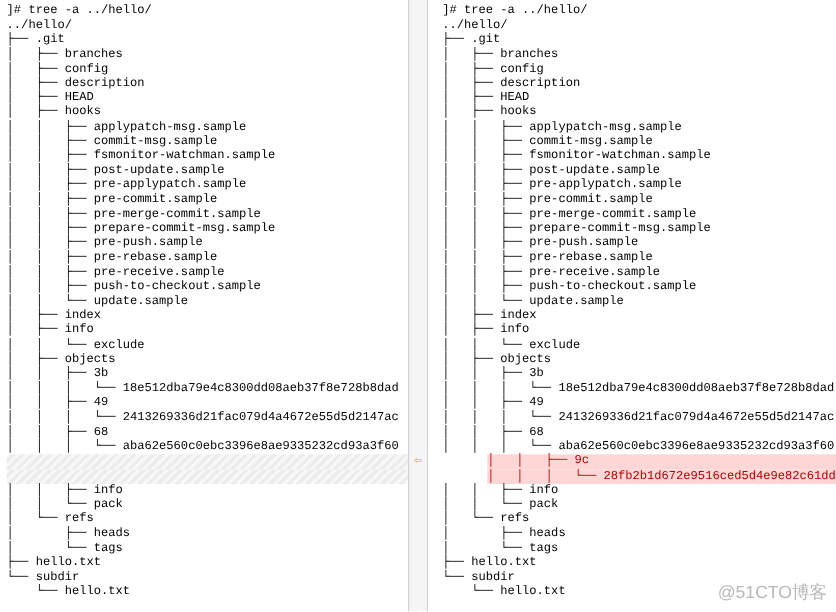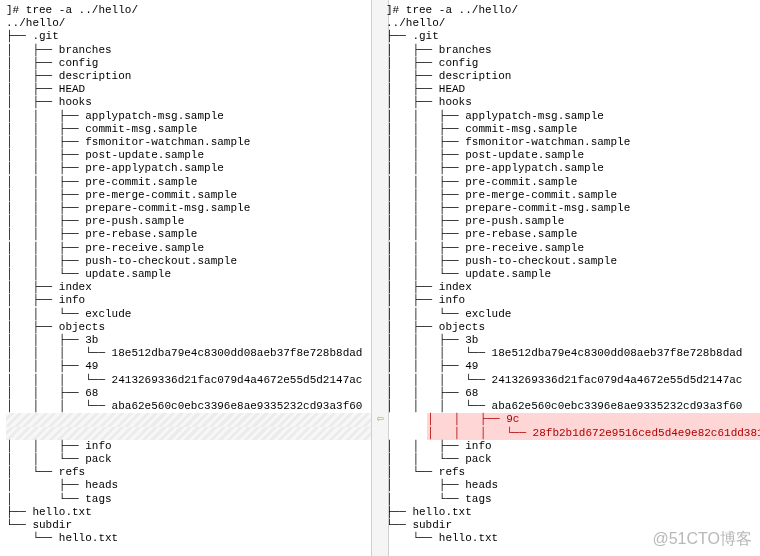--- a/index.html
+++ b/index.html
@@ -11,20 +11,21 @@
     width: 760px;
     height: 556px;
     position: relative;
     overflow: hidden;
   }
   .container {
     display: flex;
     width: 100%;
     height: 100%;
     position: relative;
+    gap: 16px;
   }
   .pane {
     flex: 0 0 50%;
     overflow: hidden;
     padding: 4px 0 0 6px;
     line-height: 13.2px;
     white-space: pre;
     position: relative;
   }
   .pane-left {

